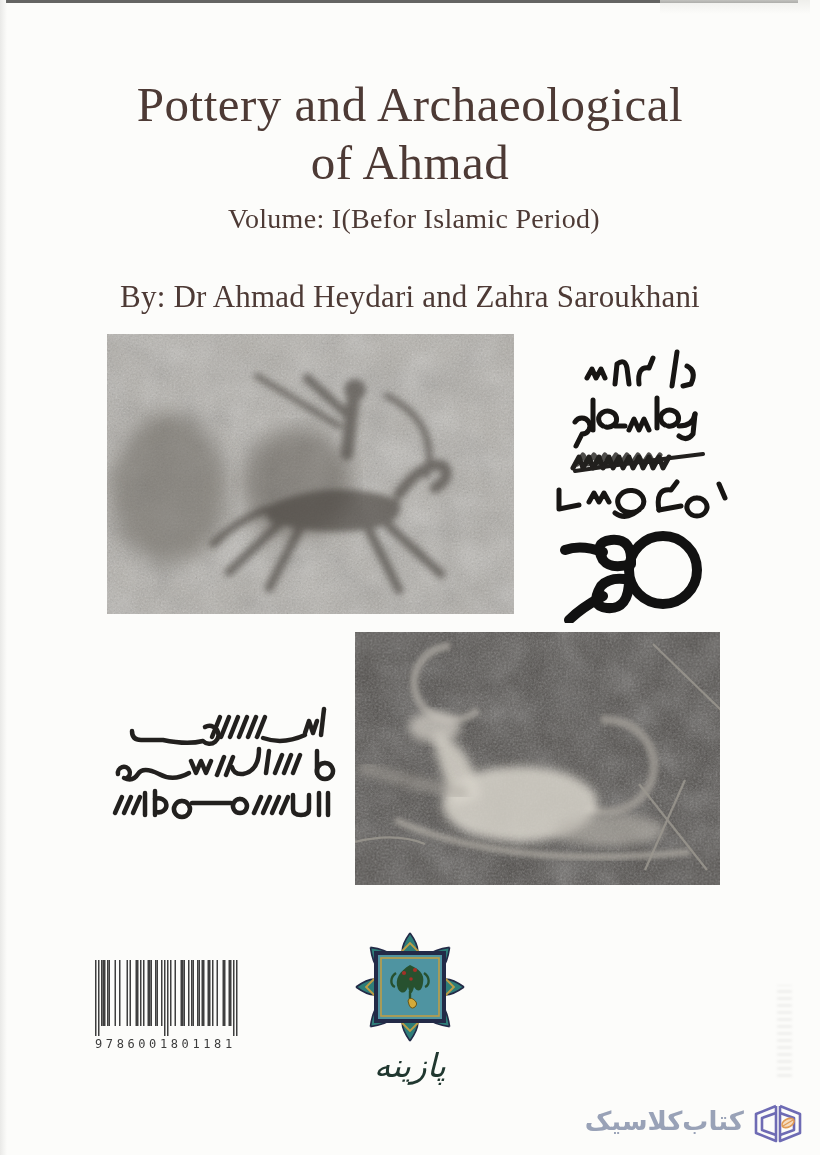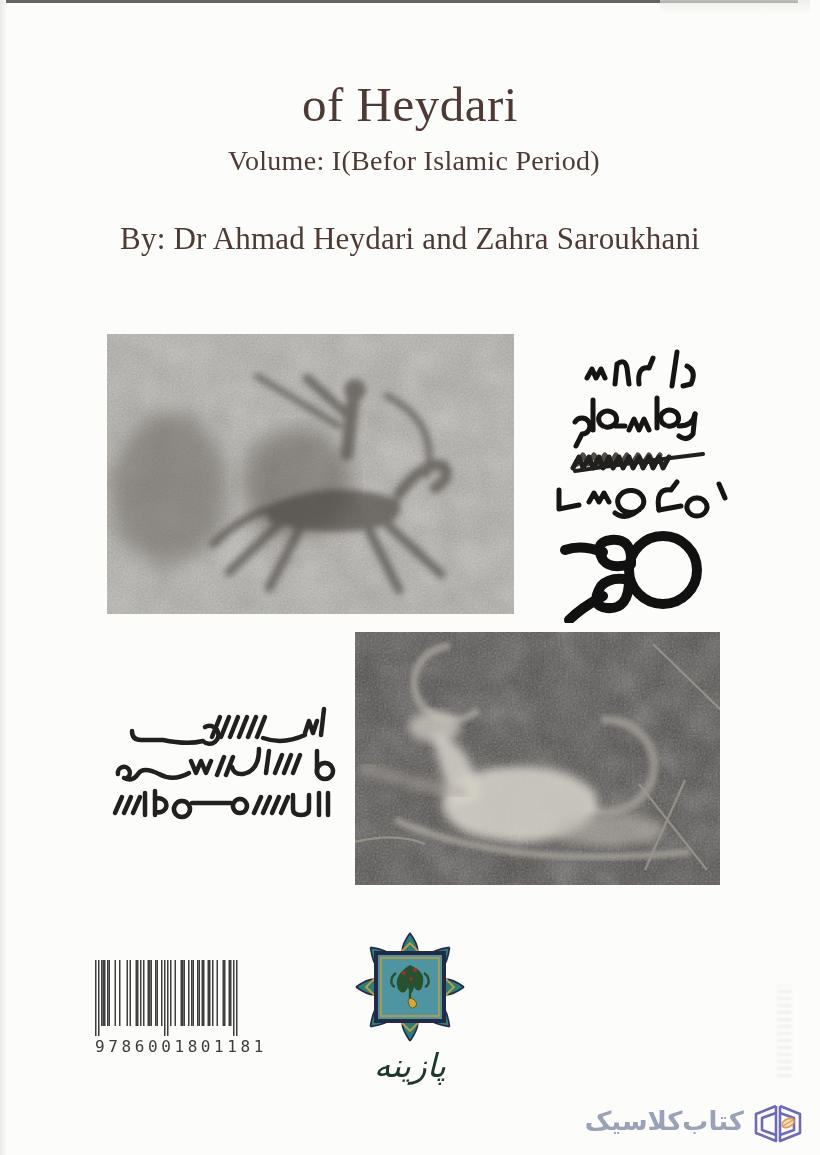--- a/index.html
+++ b/index.html
@@ -25,21 +25,21 @@
   
   .photo-top{position:absolute;left:107px;top:334px;width:407px;height:280px;}
   .photo-bottom{position:absolute;left:355px;top:632px;width:365px;height:253px;}
   .photo-top svg,.photo-bottom svg{display:block;width:100%;height:100%;}
   
   .inscription-right{position:absolute;left:545px;top:338px;width:215px;height:285px;}
   .inscription-left{position:absolute;left:93px;top:693px;width:244px;height:152px;}
   
   .barcode{position:absolute;left:95px;top:960px;width:150px;}
   .barcode svg{display:block;width:143px;height:76px;}
-  .barcode-number{font-family:"DejaVu Sans Mono", monospace;font-size:16px;color:#3c3c3c;
+  .barcode-number{font-family:"DejaVu Sans Mono", monospace;font-size:12px;color:#3c3c3c;
     letter-spacing:3.6px;margin-top:1px;white-space:nowrap;}
   
   .publisher{position:absolute;left:348px;top:930px;width:124px;text-align:center;}
   .publisher svg{display:block;margin:0 auto;}
   .publisher-calligraphy{font-family:"DejaVu Sans", sans-serif;font-size:33px;font-style:italic;
     color:#20372f;margin-top:2px;direction:rtl;}
   
   .watermark{position:absolute;right:16px;bottom:12px;display:flex;align-items:center;direction:ltr;}
   .watermark-text{font-family:"DejaVu Sans", sans-serif;font-weight:bold;font-size:26px;
     color:#99a2b7;margin-right:8px;direction:rtl;}
@@ -48,21 +48,22 @@
 <body>
 
 <div class="cover">
 
   <div class="scan-top-edge"></div>
   <div class="scan-left-edge"></div>
   <div class="scan-corner-smudge"></div>
   <div class="scan-right-faint"></div>
 
   <div class="title-block">
-    <div class="title-line">of Heydari</div>
+    <div class="title-line">Pottery and Archaeological</div>
+    <div class="title-line">of Ahmad</div>
     <div class="subtitle">Volume: I(Befor Islamic Period)</div>
     <div class="byline">By: Dr Ahmad Heydari and Zahra Saroukhani</div>
   </div>
 
   <div class="photo-top">
     <svg viewBox="0 0 407 280" preserveAspectRatio="none">
       <defs>
         <filter id="grainL" x="0" y="0" width="100%" height="100%">
           <feTurbulence type="fractalNoise" baseFrequency="0.55" numOctaves="3" stitchTiles="stitch"></feTurbulence>
           <feColorMatrix type="saturate" values="0"></feColorMatrix>

